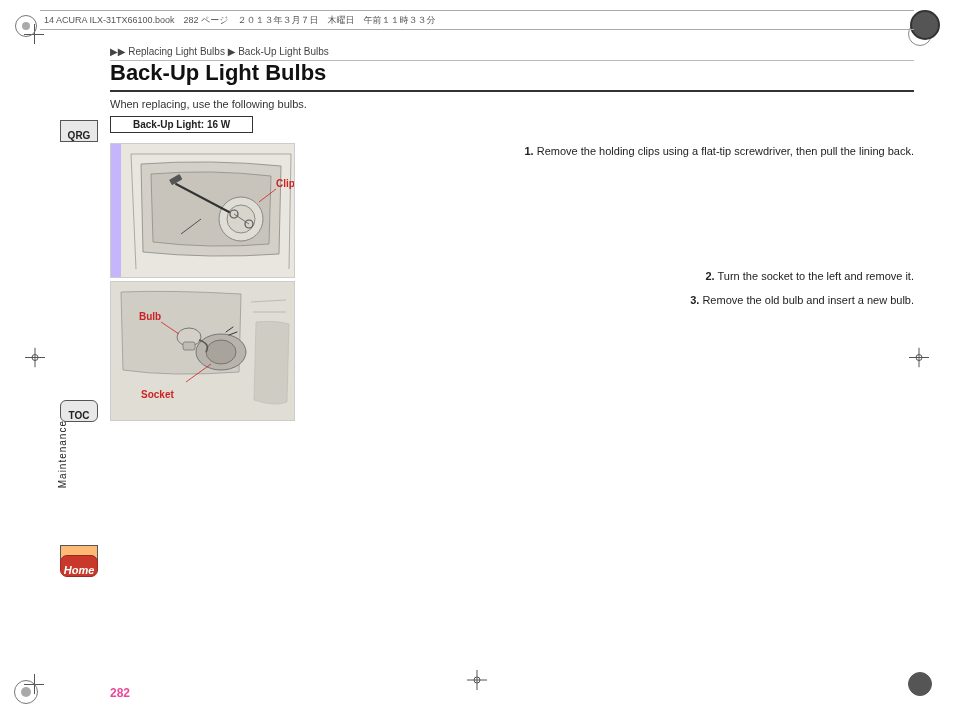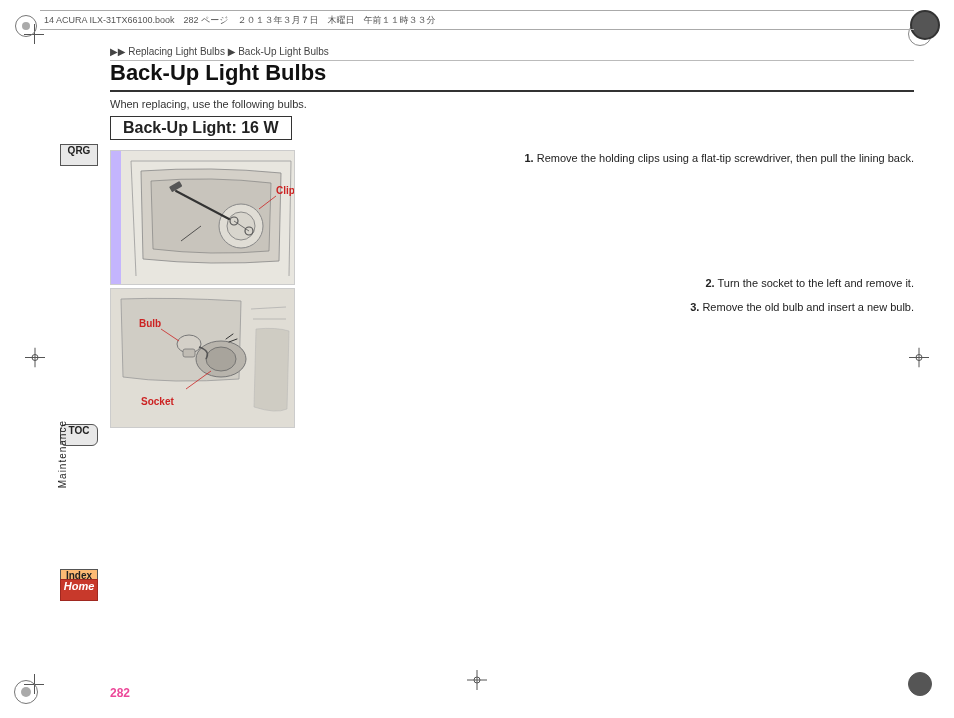--- a/index.html
+++ b/index.html
@@ -75,37 +75,36 @@
     }
 
     
     .sidebar-btn {
       position: absolute;
       left: 60px;
       width: 38px;
       height: 22px;
       border: 1.5px solid #555;
       display: flex;
-      align-items: flex-start;
+      align-items: flex-end;
       justify-content: center;
       font-size: 10px;
       font-weight: bold;
       cursor: pointer;
       background: #f0f0f0;
-      margin-top: 24px;
     }
     .sidebar-btn.qrg { top: 120px; background: #e8e8e8; }
     .sidebar-btn.toc { top: 400px; background: #e8e8e8; border-radius: 6px; }
     .sidebar-btn.index { top: 545px; background: #fdba74; }
     .sidebar-btn.home {
       top: 555px;
       background: #c8392b;
       color: white;
       border-color: #a02820;
-      border-radius: 0;
+      border-radius: 7px;
       font-style: italic;
       font-size: 11px;
     }
 
     
     .content-area {
       position: absolute;
       top: 60px;
       left: 110px;
       right: 40px;
@@ -126,22 +125,22 @@
     .subtitle {
       font-size: 11px;
       color: #333;
       margin-bottom: 6px;
     }
 
     
     .spec-box {
       display: inline-block;
       border: 1.5px solid #333;
-      padding: 2px 12px;
-      font-size: 16px;
+      padding: 2px 22px;
+      font-size: 10px;
       font-weight: bold;
       margin-bottom: 10px;
     }
 
     
     .content-columns {
       display: flex;
       gap: 20px;
       align-items: flex-start;
     }

